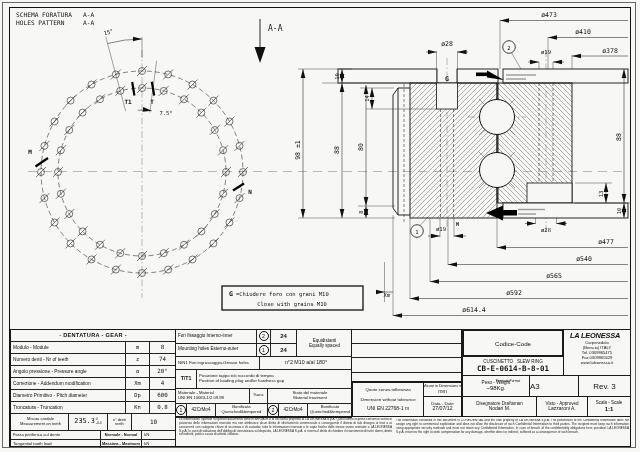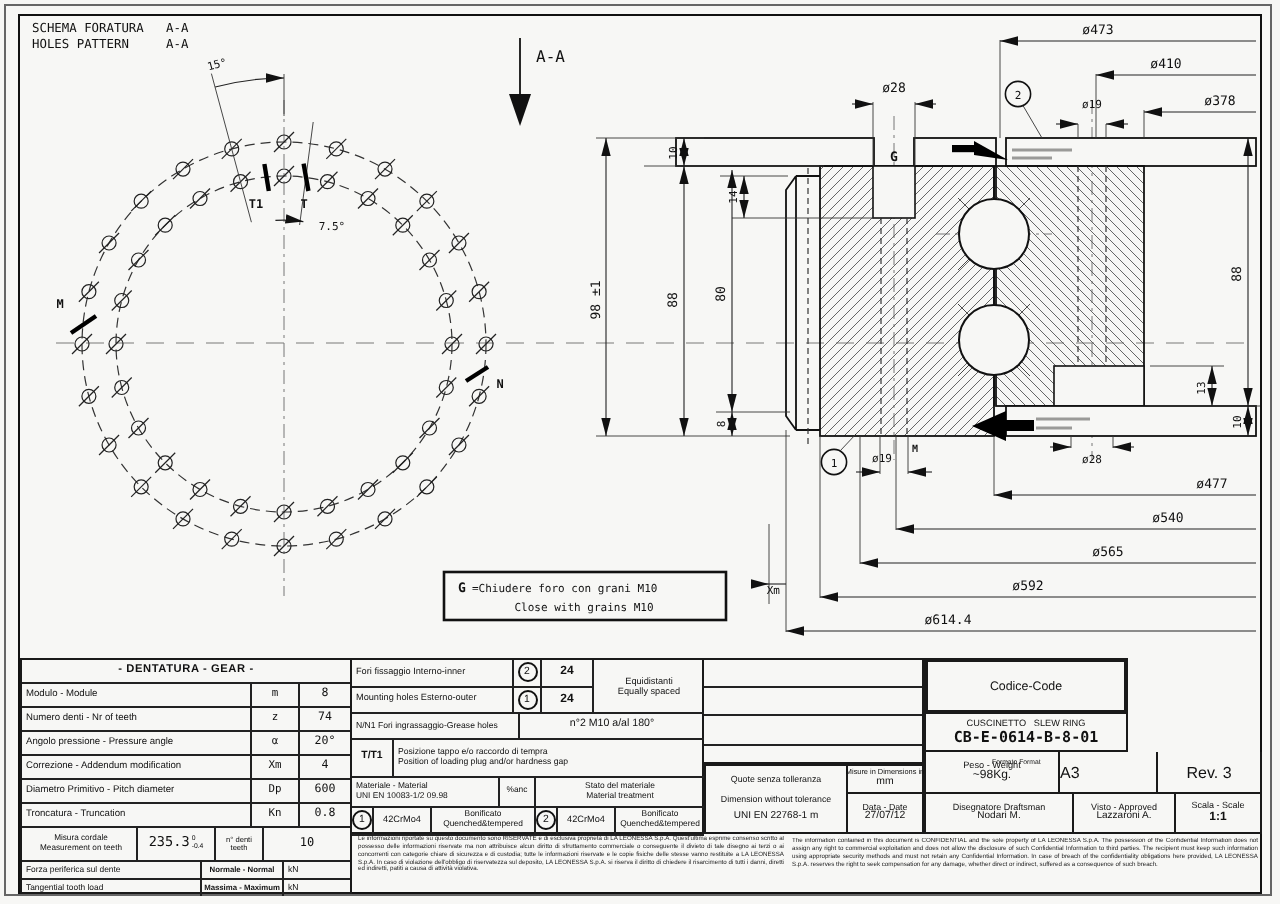--- a/index.html
+++ b/index.html
@@ -448,20 +448,28 @@
     <span style="font-size:5.2px">mm</span>
   </div>
   <div class="box stk" style="left:424px;top:397px;width:38px;height:20px;display:flex;flex-direction:column;align-items:center;justify-content:center;border-left:none;border-top:none">
     <span style="font-size:4.4px">Data - Date</span>
     <span style="font-size:5.2px">27/07/12</span>
   </div>
 
   <div class="box" style="left:462px;top:329px;width:102px;height:28px;border-width:2px;display:flex;flex-direction:column;align-items:center;justify-content:center">
     <span style="font-size:6.2px">Codice-Code</span>
   </div>
+  <div class="box" style="left:564px;top:329px;width:67px;height:47px;border-left:none;display:flex;flex-direction:column;align-items:center;padding-top:1px">
+    <span class="logo-name">LA LEONESSA</span>
+    <span class="addr">Carpenedolo</span>
+    <span class="addr">(Brescia)  ITALY</span>
+    <span class="addr">Tel.  0309965475</span>
+    <span class="addr">Fax  0309965629</span>
+    <span class="addr">www.laleonessa.it</span>
+  </div>
   <div class="box" style="left:462px;top:357px;width:102px;height:19px;border-top:none;display:flex;flex-direction:column;align-items:center;justify-content:center">
     <span style="font-size:4.6px"><span>CUSCINETTO</span>&nbsp;&nbsp;&nbsp;<span>SLEW RING</span></span>
     <span style="font-size:7.5px;font-weight:bold;font-family:'DejaVu Sans Mono',monospace">CB-E-0614-B-8-01</span>
   </div>
   <div class="row" style="left:462px;top:376px;width:169px;height:21px">
     <div class="box stk" style="position:static;width:68px;height:21px;display:flex;flex-direction:column;align-items:center;justify-content:center;border-top:none">
       <span style="font-size:4.6px">Peso - Weight</span>
       <span style="font-size:6px">~98Kg.</span>
     </div>
     <div class="box" style="position:static;width:49px;height:21px;display:flex;align-items:center;justify-content:flex-start;border-left:none;border-top:none">

